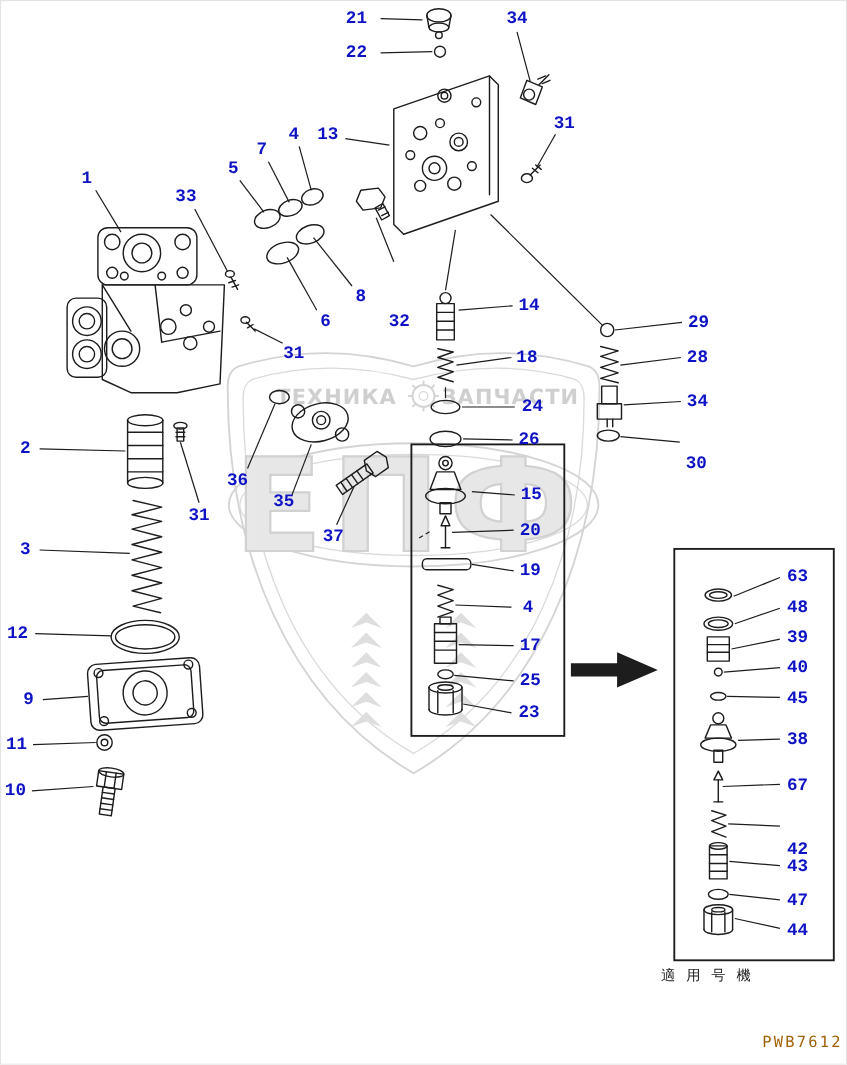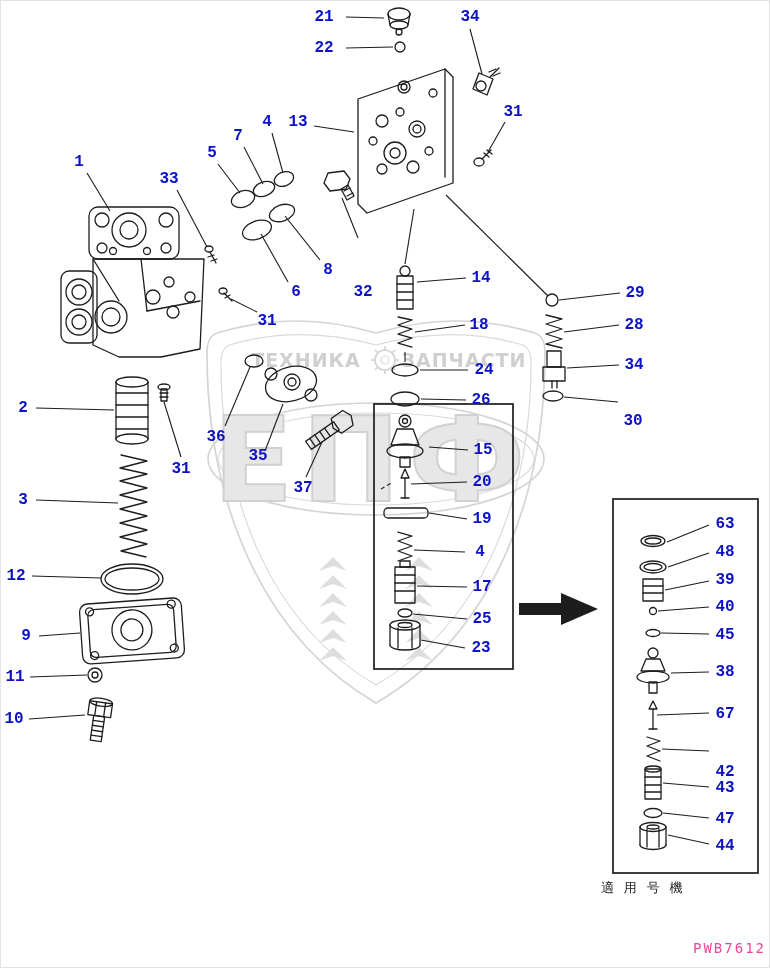--- a/index.html
+++ b/index.html
@@ -4,21 +4,21 @@
 <style>
   html,body{margin:0;padding:0;background:#ffffff;}
   .canvas{position:relative;width:770px;height:968px;background:#fff;overflow:hidden;
           font-family:"Liberation Sans",sans-serif;border:1px solid #e3e3e3;box-sizing:border-box;}
   .canvas svg{position:absolute;left:0;top:0;}
   .part-label{position:absolute;transform:translate(-50%,-50%);font-weight:bold;font-size:16px;
               line-height:1;color:var(--label-color,#0d12c4);white-space:nowrap;font-family:Liberation Mono, monospace;}
   .footer-block{position:absolute;left:600px;top:877px;font-family:"DejaVu Sans Mono",monospace;
                 font-size:13px;color:#1d1d1d;letter-spacing:1px;white-space:nowrap;line-height:20px;}
   .code{position:absolute;left:692px;top:939px;font-family:"DejaVu Sans Mono",monospace;
-        font-size:14px;color:#ec4899;letter-spacing:2px;}
+        font-size:14px;color:#a16207;letter-spacing:2px;}
   
   .ln{stroke:#1d1d1d;stroke-width:1.1;fill:none;}
   .s{stroke:#1d1d1d;stroke-width:1.3;fill:none;stroke-linejoin:round;stroke-linecap:round;}
   .box{stroke:#1d1d1d;stroke-width:1.7;fill:none;}
   .arrow{fill:#1d1d1d;stroke:none;}
   .wm{stroke:#c6c6c6;fill:none;stroke-width:1.7;}
   .wmthin{stroke:#cecece;fill:none;stroke-width:1.2;}
   .wmt{fill:#c0c0c0;font-weight:bold;font-family:"DejaVu Sans",sans-serif;font-size:19px;letter-spacing:1px;}
   .wmleaf{fill:#d3d3d3;stroke:none;}
   .big{fill:#e0e0e0;stroke:#c2c2c2;stroke-width:2px;font-weight:bold;

